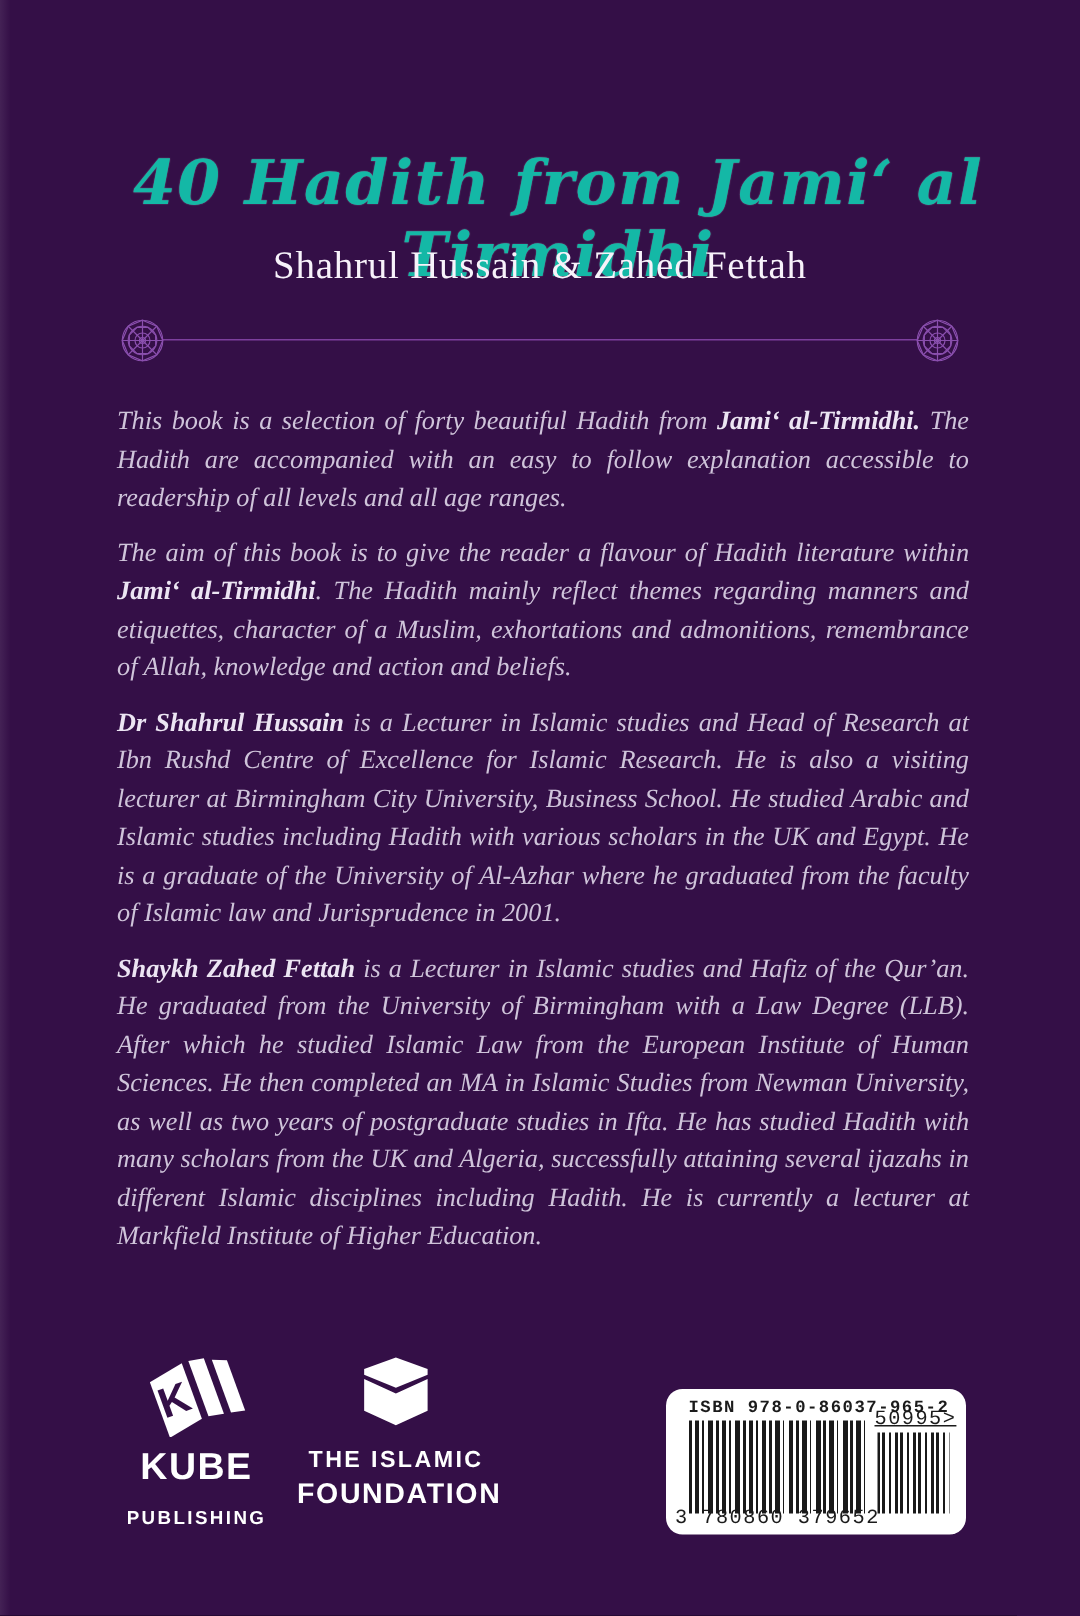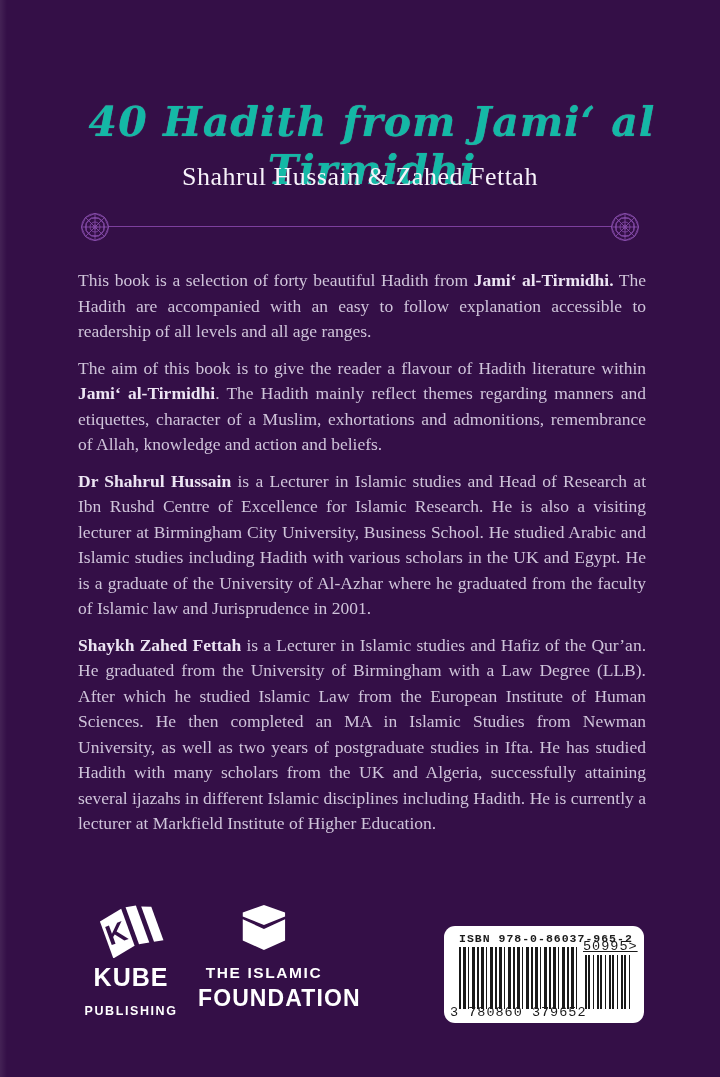--- a/index.html
+++ b/index.html
@@ -44,39 +44,39 @@
   .ornament { position:absolute; top:1px; width:32px; height:32px; }
   .ornament.left  { left:79px; }
   .ornament.right { right:79px; }
   
   .text-block {
     position:absolute; left:78px; right:74px; top:268px;
     color:#cfc4da;
     font-size:17.5px; line-height:25.5px;
     text-align:justify;
   }
-  .text-block p { margin:0 0 11px 0; }
+  .text-block p { margin:0 0 11px 0;font-style:italic; }
   .text-block b { color:#ece5f3; font-weight:700; }
   
   .kube-logo {
     position:absolute; left:76px; top:900px; width:110px;
     text-align:center; color:#ffffff;
     font-family:"Liberation Sans", sans-serif;
   }
   .kube-logo .icon { height:58px; margin-bottom:2px; }
   .kube-name { font-size:25px; font-weight:700; letter-spacing:1px; line-height:1.05; }
   .kube-subname { font-size:12.5px; font-weight:700; letter-spacing:1.6px; margin-top:14px; }
   .if-logo {
     position:absolute; left:198px; top:903px; width:132px;
     text-align:center; color:#ffffff;
     font-family:"Liberation Sans", sans-serif;
   }
   .if-logo .icon { height:50px; margin-bottom:7px; }
   .if-line1 { font-size:15.5px; font-weight:700; letter-spacing:1.6px; line-height:1.2; }
-  .if-line2 { font-size:23px; font-weight:700; letter-spacing:1.1px; margin-top:2px; }
+  .if-line2 { font-size:19px; font-weight:700; letter-spacing:1.1px; margin-top:2px; }
   
   .barcode-panel {
     position:absolute; left:444px; top:926px; width:200px; height:97px;
     background:#ffffff; border-radius:11px;
     font-family:"Liberation Mono", monospace; color:#1b1b1b;
   }
   .isbn-label {
     position:absolute; left:15px; top:6px;
     font-size:11.5px; font-weight:700; letter-spacing:1px; white-space:nowrap;
   }

